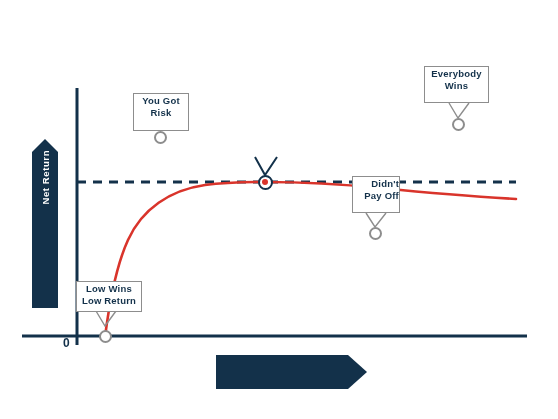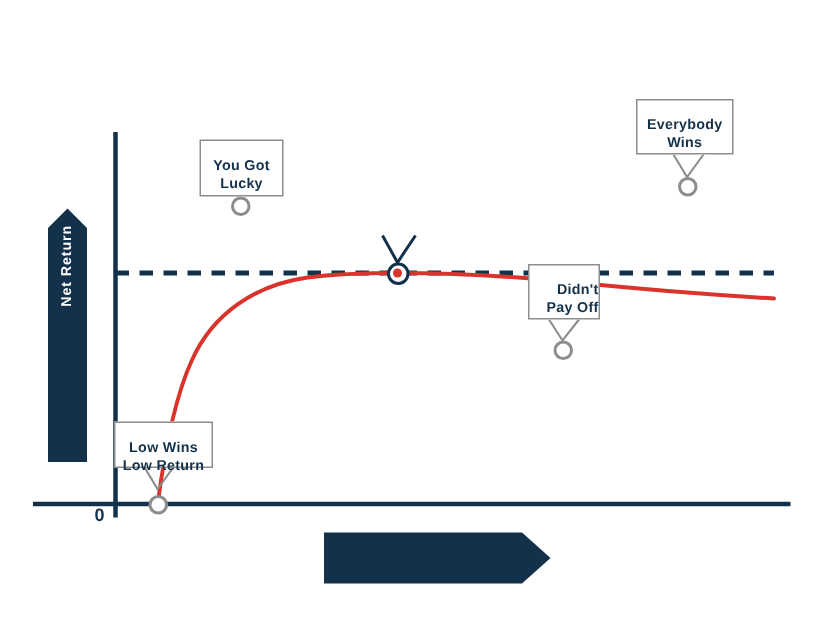--- a/index.html
+++ b/index.html
@@ -28,21 +28,21 @@
   .callout {
     position: absolute;
     box-sizing: border-box;
     background: #ffffff;
     text-align: center;
     color: #13314a;
     font-size: 9.5px;
     font-weight: bold;
     line-height: 12px;
     letter-spacing: 0.2px;
-    padding-top: 11px;
+    padding-top: 1px;
     z-index: 6;
   }
   .callout.gray {
     border: 1.4px solid #8d8d8d;
   }
   .callout.navy {
     border: 2px solid #13314a;
   }
   .callout-line2 {
     display: block;
@@ -149,21 +149,21 @@
   <div id="origin-label">0</div>
 
   <div class="callout gray" style="left:76px; top:281px; width:66px; height:31px;">
     <span>Low Wins</span>
     <span class="callout-line2">Low Return</span>
   </div>
   <div class="marker-ring" style="left:99px; top:330px;"></div>
 
   <div class="callout gray" style="left:133px; top:77px; width:56px; height:38px;margin-top:16px;">
     <span>You Got</span>
-    <span class="callout-line2">Lucky</span>
+    <span class="callout-line2">Risk</span>
   </div>
   <div class="marker-ring" style="left:154px; top:131px;"></div>
 
   <div class="optimum-dot" style="left:258px; top:175px;"></div>
 
   <div class="callout gray" style="left:352px; top:176px; width:48px; height:37px;text-align:right;">
     <span>Didn't</span>
     <span class="callout-line2">Pay Off</span>
   </div>
   <div class="marker-ring" style="left:369px; top:227px;"></div>

